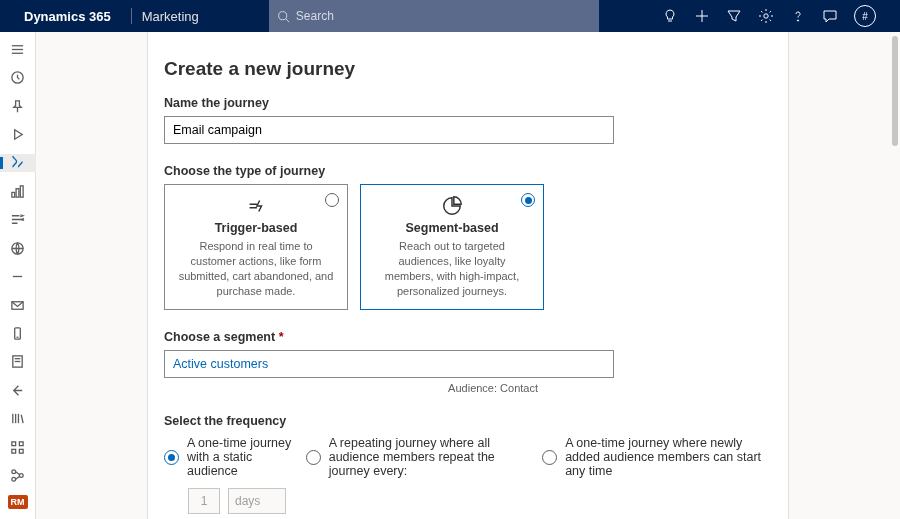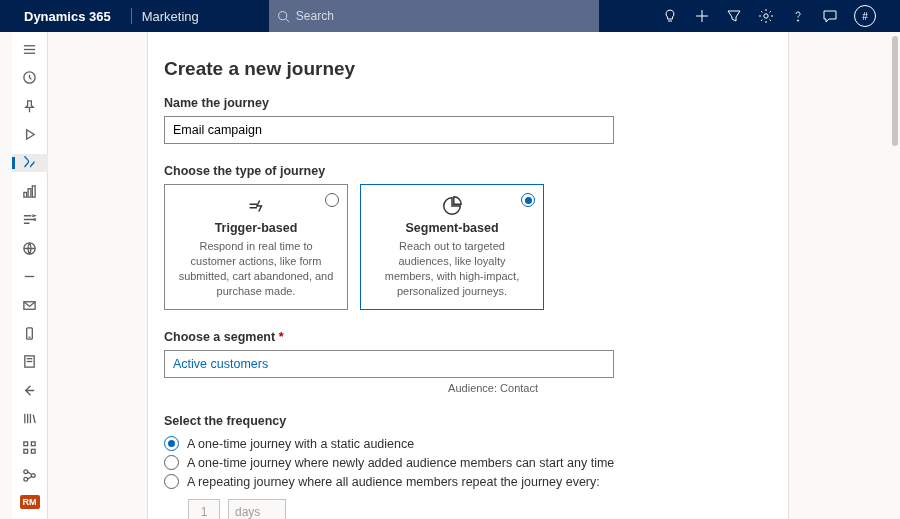--- a/index.html
+++ b/index.html
@@ -54,21 +54,21 @@
   .top-icon svg { width: 16px; height: 16px; stroke:#fff; fill:none; }
   .avatar-ring {
     width: 22px; height: 22px; border-radius:50%;
     border:1.5px solid #fff; display:flex;align-items:center;justify-content:center;
     font-size:10px; color:#fff;
   }
 
   
   .rail {
     position:absolute;
-    top:32px; left:12px; bottom:0;
+    top:32px; left:0; bottom:0;
     width:36px;
     background:#fff;
     border-right:1px solid #e1dfdd;
     display:flex; flex-direction:column; align-items:center;
     padding-top:8px;
     gap:10px;
   }
   .rail-item {
     width:36px; height:26px;
     display:flex; align-items:center; justify-content:center;
@@ -136,21 +136,21 @@
   .card.selected .card-radio { border-color:#0067b8; }
   .card.selected .card-radio::after {
     content:""; width:7px;height:7px;border-radius:50%;background:#0067b8;
   }
   .card svg { width:22px;height:22px; stroke:#323130; fill:none; stroke-width:1.6; margin-bottom:4px; }
   .card-title { font-size:12.5px; font-weight:600; margin-bottom:4px; }
   .card-desc { font-size:11px; color:#605e5c; line-height:1.35; }
 
   .hint-right { width:374px; text-align:right; font-size:11px; color:#605e5c; margin-top:4px; }
 
-  .radio-group { margin-top:8px; display:flex; flex-direction:column; gap:4px; }
+  .radio-group { margin-top:8px; display:flex; flex-direction:row; gap:14px; }
   .radio-row { display:flex; align-items:center; gap:8px; font-size:12.5px; cursor:pointer; }
   .radio-dot {
     width:15px;height:15px;border-radius:50%;
     border:1.5px solid #605e5c;
     display:flex;align-items:center;justify-content:center;
     flex-shrink:0;
   }
   .radio-row.selected .radio-dot { border-color:#0067b8; }
   .radio-row.selected .radio-dot::after {
     content:"";width:7px;height:7px;border-radius:50%;background:#0067b8;
@@ -376,25 +376,25 @@
 
       <div class="section-gap">
         <div class="field-label">Select the frequency</div>
         <div class="radio-group">
           <div class="radio-row selected">
             <span class="radio-dot"></span>
             <span>A one-time journey with a static audience</span>
           </div>
           <div class="radio-row">
             <span class="radio-dot"></span>
-            <span>A one-time journey where newly added audience members can start any time</span>
+            <span>A repeating journey where all audience members repeat the journey every:</span>
           </div>
           <div class="radio-row">
             <span class="radio-dot"></span>
-            <span>A repeating journey where all audience members repeat the journey every:</span>
+            <span>A one-time journey where newly added audience members can start any time</span>
           </div>
         </div>
         <div class="repeat-controls">
           <input class="num-box" disabled="" value="1" style="">
           <div class="select-box">
             <span>days</span>
 
           </div>
         </div>
       </div>

